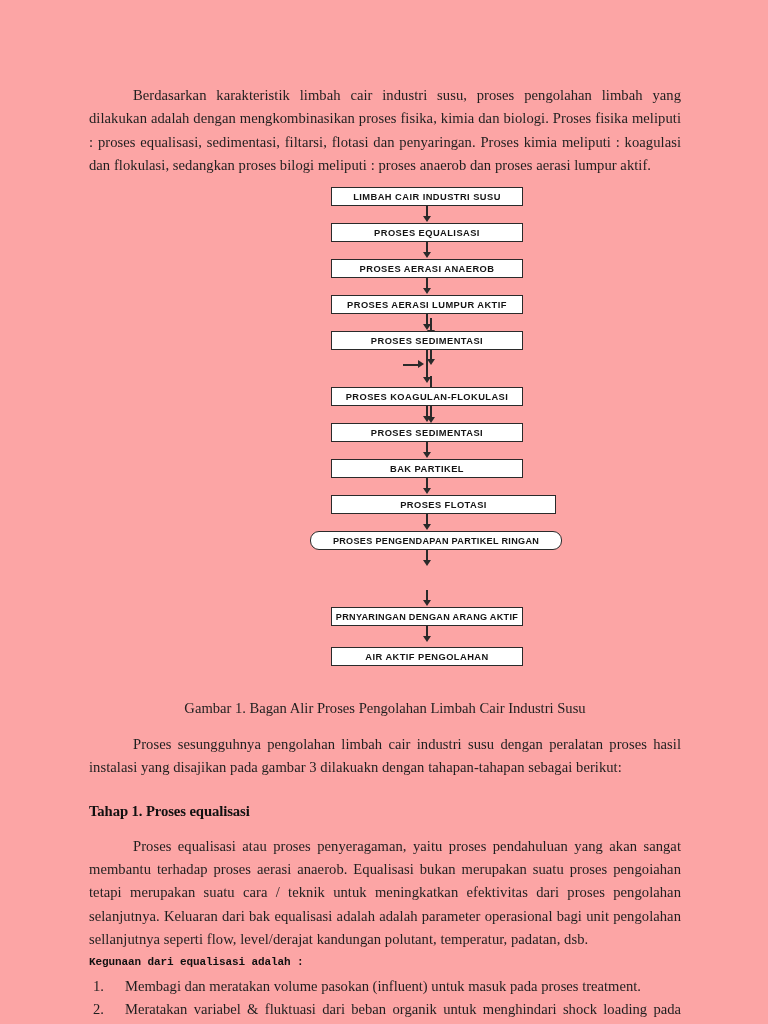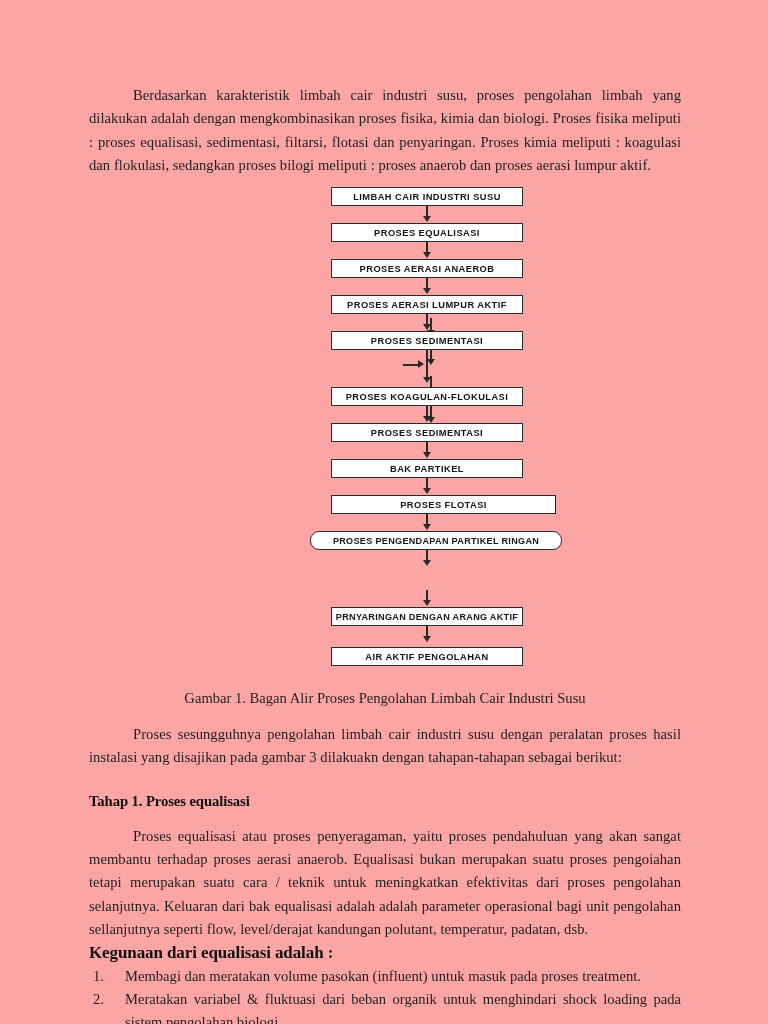--- a/index.html
+++ b/index.html
@@ -98,38 +98,39 @@
     position: absolute;
     width: 1.6px;
     background: #2a2a2a;
   }
 
   .caption {
     text-align: center;
     font-size: 14.6px;
     line-height: 23px;
     color: #1f1f1f;
-    margin-top: 18px;
+    margin-top: 28px;
   }
 
   h3.tahap {
     margin: 0;
     font-size: 14.7px;
     font-weight: bold;
     line-height: 22px;
     color: #101010;
     letter-spacing: -0.1px;
   }
   .bold-inline {
     font-weight: bold;
-    font-size: 17px;
+    font-size: 11px;
     line-height: 23.3px;
     color: #101010;
     display: block;
     letter-spacing: -0.1px;
+    font-family: Liberation Mono, monospace;
   }
 
   ol.numlist {
     margin: 0;
     padding: 0;
     list-style: none;
   }
   ol.numlist li {
     position: relative;
     padding-left: 36px;

